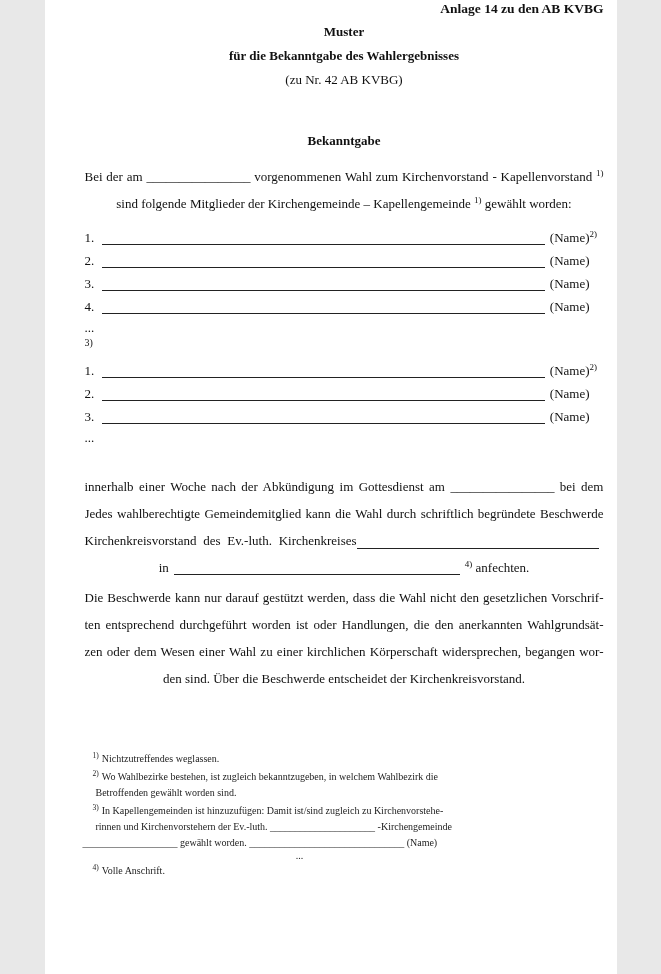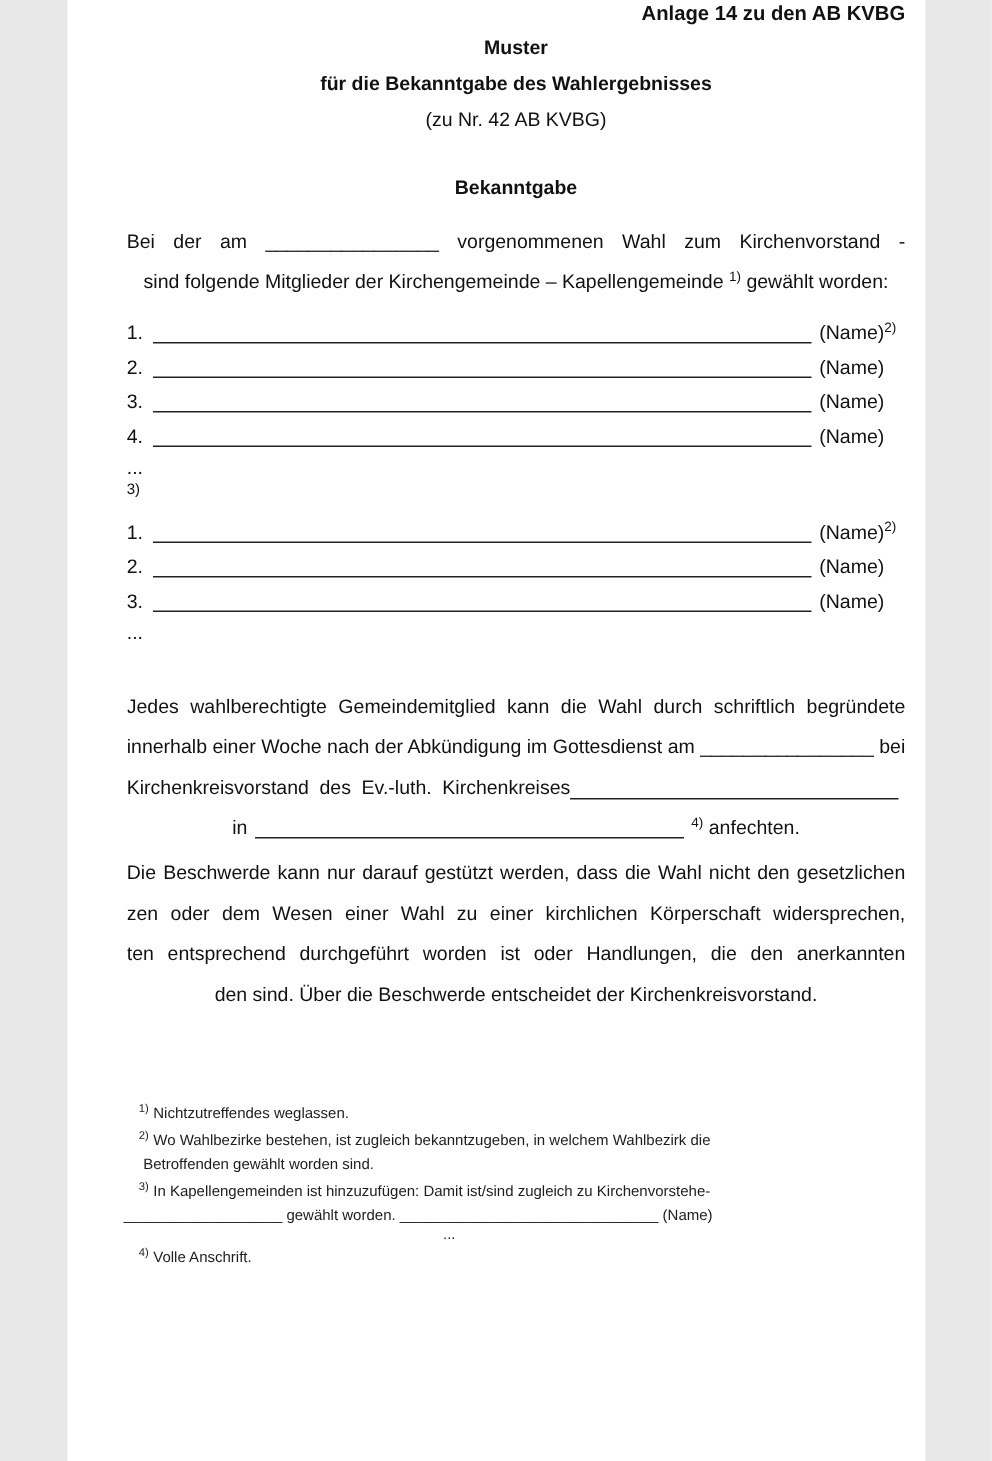--- a/index.html
+++ b/index.html
@@ -1,28 +1,28 @@
 <!DOCTYPE html>
 <html><head>
 <meta charset="utf-8">
 <style>
   html,body{margin:0;padding:0;background:#e8e8e8;}
   .page{
     width:572px;height:974px;background:#ffffff;color:#111;
-    font-family:Liberation Sans, sans-serif;
+    font-family:Liberation Serif, serif;
     font-size:13px;box-sizing:border-box;padding:2px 13px 0 40px;
     overflow:hidden;margin:0 auto;
   }
   .annex{font-weight:bold;text-align:right;font-size:13.5px;line-height:14px;}
   .ct{text-align:center;line-height:14px;}
   .b{font-weight:bold;}
   .t-muster{margin-top:9px;}
   .t2{margin-top:10px;}
   .t3{margin-top:10px;font-weight:normal;}
-  .heading{margin-top:31px;}
+  .heading{margin-top:47px;}
   sup{font-size:9px;vertical-align:5px;line-height:0;}
   .jline{text-align:justify;text-align-last:justify;line-height:27px;height:27px;overflow:hidden;}
   .jlast{text-align:center;line-height:27px;height:27px;overflow:hidden;}
   .para1{margin-top:15px;}
   .para2{margin-top:33px;}
   .para3{margin-top:27px;}
   .para4{margin-top:3px;}
   .list1,.list2{margin-top:9px;}
   .lrow{display:flex;align-items:flex-end;height:23px;line-height:23px;}
   .num{width:17px;flex:none;}
@@ -100,48 +100,49 @@
     </div>
     <div class="lrow">
       <span class="num">3.</span>
       <span class="uline"></span>
       <span class="lab"><span>(Name)</span><sup class="supslot"></sup></span>
     </div>
     <div class="ell">...</div>
   </div>
 
   <div class="para3">
+    <div class="jline"><span>innerhalb einer Woche nach der Abkündigung im Gottesdienst am ________________ bei dem</span></div>
     <div class="jline"><span>Jedes wahlberechtigte Gemeindemitglied kann die Wahl durch schriftlich begründete Beschwerde</span></div>
-    <div class="jline"><span>innerhalb einer Woche nach der Abkündigung im Gottesdienst am ________________ bei dem</span></div>
     <div class="fline">
       <span class="ws">Kirchenkreisvorstand des Ev.-luth. Kirchenkreises</span>
       <span class="uline"></span>
     </div>
     <div class="jlast">
       <span>in</span><span class="blank"></span><sup>4)</sup><span> anfechten.</span>
     </div>
   </div>
 
   <div class="para4">
     <div class="jline"><span>Die Beschwerde kann nur darauf gestützt werden, dass die Wahl nicht den gesetzlichen Vorschrif-</span></div>
+    <div class="jline"><span>ten entsprechend durchgeführt worden ist oder Handlungen, die den anerkannten Wahlgrundsät-</span></div>
     <div class="jline"><span>zen oder dem Wesen einer Wahl zu einer kirchlichen Körperschaft widersprechen, begangen wor-</span></div>
-    <div class="jline"><span>ten entsprechend durchgeführt worden ist oder Handlungen, die den anerkannten Wahlgrundsät-</span></div>
     <div class="jlast"><span>den sind. Über die Beschwerde entscheidet der Kirchenkreisvorstand.</span></div>
   </div>
 
   <div class="fns">
     <div class="fn">
       <div class="fnl"><sup class="fm">1)</sup><span>Nichtzutreffendes weglassen.</span></div>
     </div>
     <div class="fn">
       <div class="fnl"><sup class="fm">2)</sup><span>Wo Wahlbezirke bestehen, ist zugleich bekanntzugeben, in welchem Wahlbezirk die</span></div>
       <div class="fnl cont">Betroffenden gewählt worden sind.</div>
     </div>
     <div class="fn">
       <div class="fnl"><sup class="fm">3)</sup><span>In Kapellengemeinden ist hinzuzufügen: Damit ist/sind zugleich zu Kirchenvorstehe-</span></div>
+      <div class="fnl cont">rinnen und Kirchenvorstehern der Ev.-luth. _____________________ -Kirchengemeinde</div>
       <div class="fnl out">___________________ gewählt worden. _______________________________ (Name)</div>
       <div class="fnell">...</div>
     </div>
     <div class="fn">
       <div class="fnl"><sup class="fm">4)</sup><span>Volle Anschrift.</span></div>
     </div>
   </div>
 
 </div>
 

